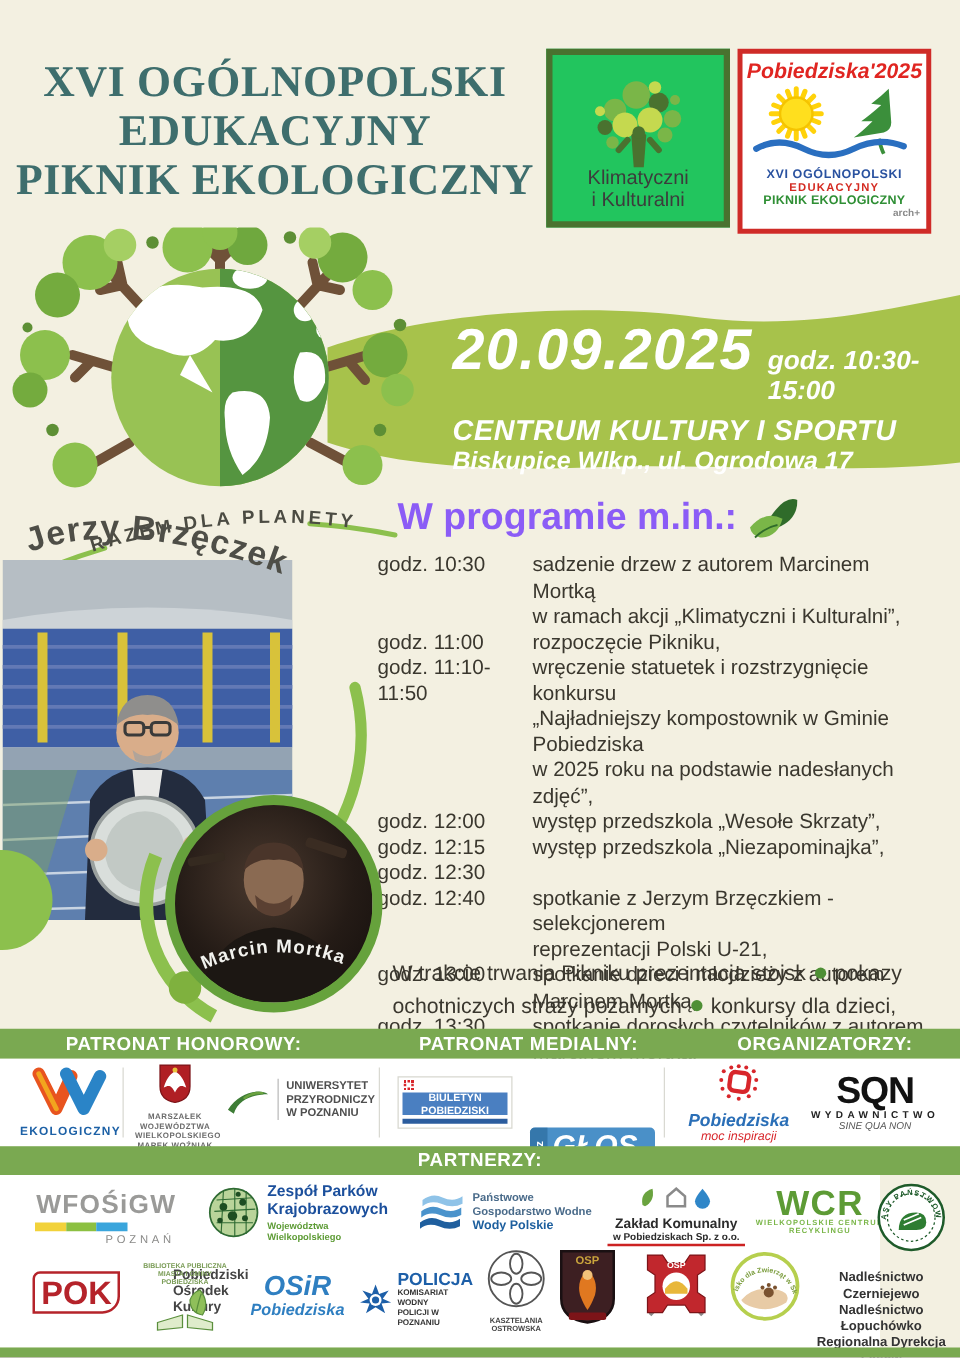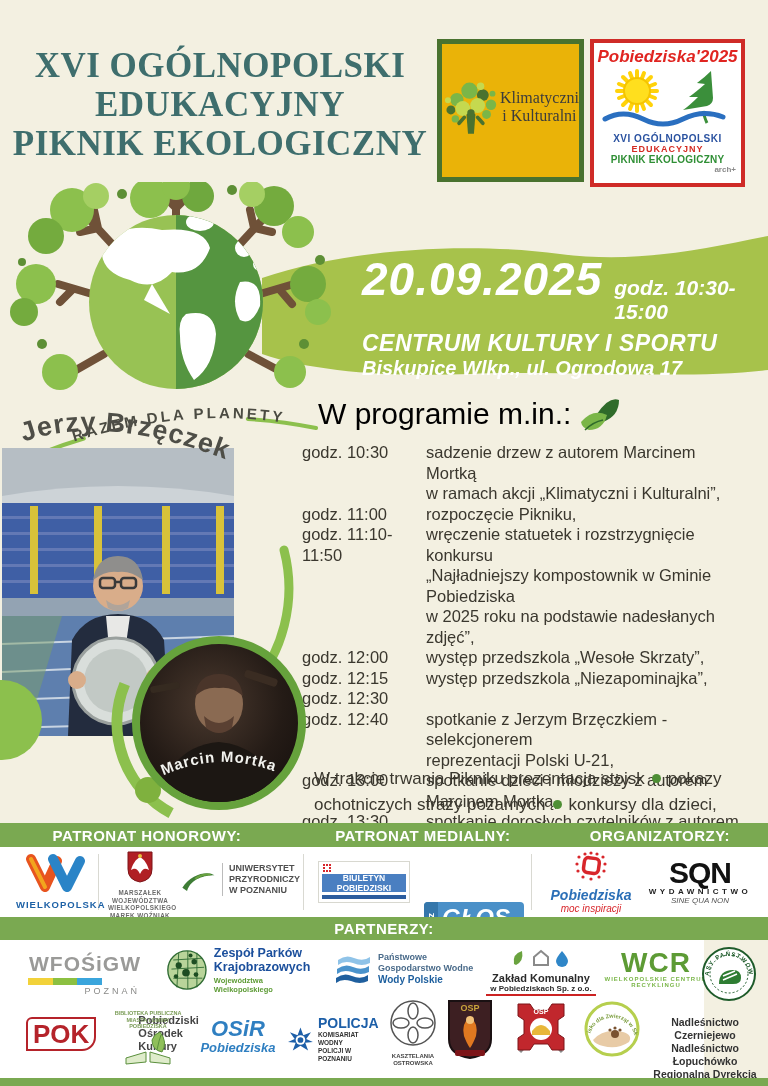--- a/index.html
+++ b/index.html
@@ -6,44 +6,44 @@
   body { background:#888; font-family:"Liberation Sans", sans-serif; }
   .poster { position:relative; width:768px; height:1086px; margin:0 auto;
             background:#f3f0e1; overflow:hidden; outline:1px solid #b9b6a8; }
   .abs { position:absolute; }
   .pre { white-space:pre-line; }
 
   
   .title { left:10px; top:46px; width:420px; text-align:center;
            font-size:35px; line-height:39px; font-weight:800; color:#3e6e6d;
            letter-spacing:.5px; font-family:"Liberation Serif", serif; }
-  .badge-klim { left:437px; top:39px; width:147px; height:143px; background:#eab308;
-                border:5px solid #49722f; display:flex; flex-direction:row;
-                align-items:center; justify-content:flex-end; padding-bottom:7px;font-family:Liberation Serif, serif; }
+  .badge-klim { left:437px; top:39px; width:147px; height:143px; background:#22c55e;
+                border:5px solid #49722f; display:flex; flex-direction:column;
+                align-items:center; justify-content:flex-end; padding-bottom:7px; }
   .badge-klim .lbl { font-size:16px; line-height:18px; color:#3c3c3c; text-align:center; }
   .badge-pob { left:590px; top:39px; width:155px; height:148px; background:#fff;
                border:4px solid #cf2b27; text-align:center; padding-top:4px; }
   .badge-pob .t { font-size:17px; font-weight:900; font-style:italic; color:#e02521; }
   .badge-pob .l1 { font-size:10px; font-weight:800; color:#2a52a0; letter-spacing:.5px; }
   .badge-pob .l2 { font-size:9px;  font-weight:800; color:#d42b22; letter-spacing:1px; }
   .badge-pob .l3 { font-size:10px; font-weight:800; color:#2f8f35; letter-spacing:.2px; }
   .badge-pob .cr { font-size:8px; font-weight:700; color:#8a8a8a; text-align:right; padding-right:5px; }
 
   
   .wave { left:0; top:222px; }
   .event { left:362px; top:252px; width:398px; color:#fff;font-style:italic; }
   .event .row1 { display:flex; align-items:baseline; gap:12px; }
   .event .date { font-size:46px; font-weight:900; letter-spacing:1px; }
   .event .time { font-size:21px; font-weight:700; }
   .event .venue { font-size:23px; font-weight:800; margin-top:6px; letter-spacing:.5px; }
   .event .addr { font-size:20px; font-weight:800; }
 
   
   .prog-head { left:318px; top:396px; display:flex; align-items:center; gap:6px; }
-  .prog-head h2 { font-size:30px; font-weight:400; color:#000000; }
+  .prog-head h2 { font-size:30px; font-weight:700; color:#8b5cf6; }
   .rows { left:302px; top:442px; width:444px; font-size:16.5px; line-height:20.5px; color:#3a372e; }
   .prow { display:flex; }
   .ptime { width:124px; flex:none; }
   .pdesc { flex:1; }
   .closing { left:314px; top:766px; width:448px; font-size:17px; line-height:26px; color:#3a372e; }
   .dot { display:inline-block; width:9px; height:9px; border-radius:50%;
          background:#4e8f35; margin:0 7px 2px 7px; vertical-align:middle; }
 
   
   .earth { left:2px; top:182px; }
@@ -386,21 +386,21 @@
     <div class="vdiv" style="left:98px"></div>
     <div class="vdiv" style="left:303px"></div>
     <div class="vdiv" style="left:531px"></div>
 
     <div class="logo" style="left:16px; top:6px; width:78px">
       <svg width="64" height="40" viewBox="0 0 64 40">
         <path d="M8,6 L22,34 L34,8" stroke="#e8541f" stroke-width="10" fill="none" stroke-linecap="round" stroke-linejoin="round"></path>
         <path d="M30,6 L44,34 L57,8" stroke="#2a84c7" stroke-width="10" fill="none" stroke-linecap="round" stroke-linejoin="round"></path>
         <path d="M8,6 L22,34" stroke="#f2a51e" stroke-width="4" stroke-linecap="round"></path>
       </svg>
-      <div class="wlkp-lbl">WIELKOPOLSKA</div>
+      <div class="wlkp-lbl">EKOLOGICZNY</div>
     </div>
 
     <div class="logo" style="left:108px; top:4px; width:64px">
       <svg width="28" height="32" viewBox="0 0 28 32">
         <path d="M2,1 h24 v17 q0,11 -12,13 q-12,-2 -12,-13 Z" fill="#b01f24" stroke="#7c1418"></path>
         <path d="M14,6 C9,9 7,13 5,19 C9,17 11,17 14,23 C17,17 19,17 23,19 C21,13 19,9 14,6 Z" fill="#fff"></path>
         <circle cx="14" cy="5" r="2" fill="#e8c23a"></circle>
       </svg>
       <div class="tiny-gray pre">MARSZAŁEK
 WOJEWÓDZTWA

